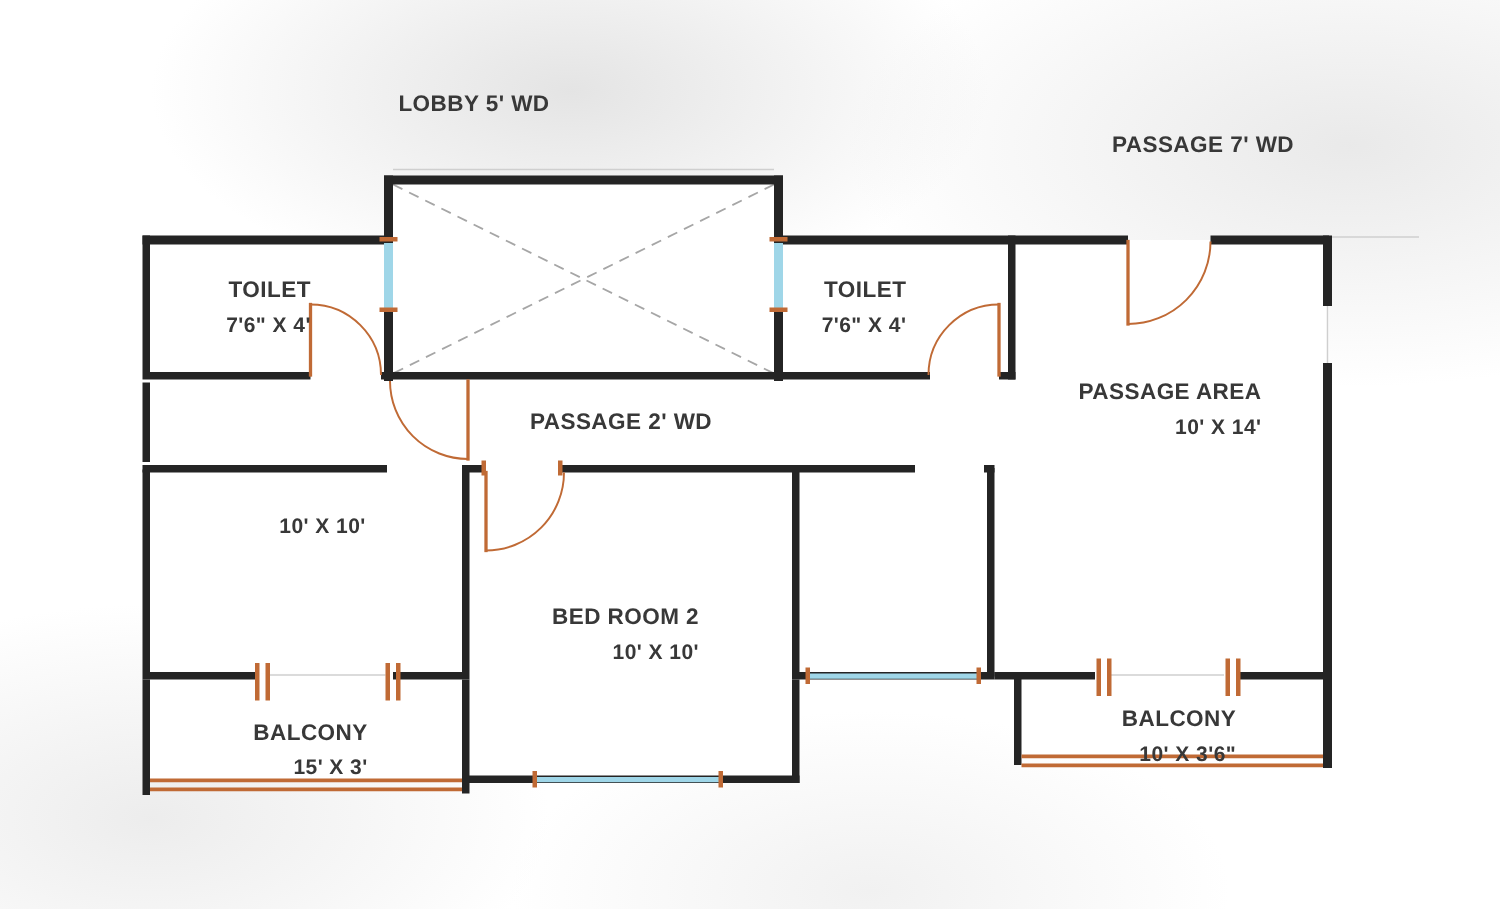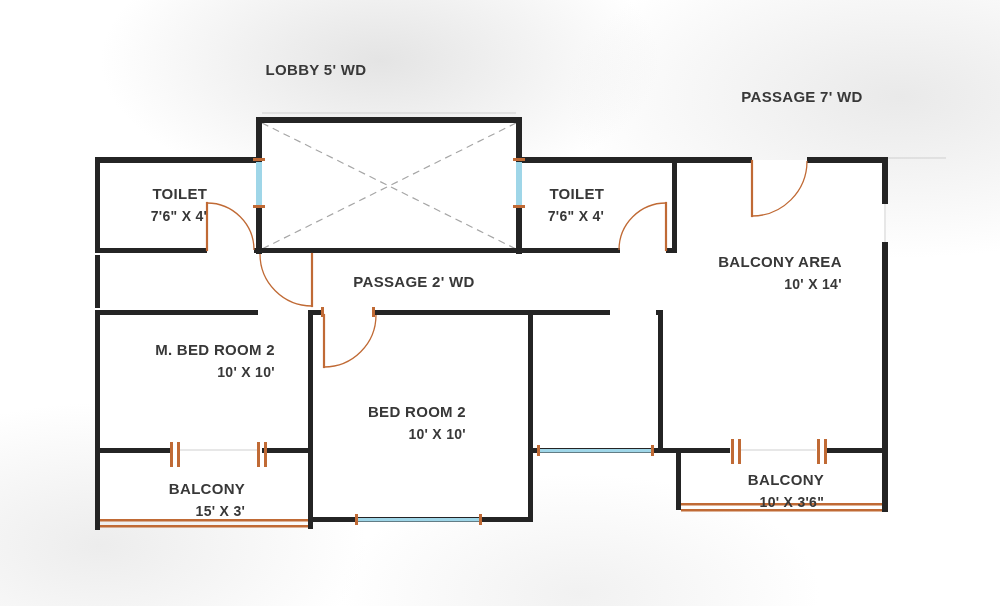--- a/index.html
+++ b/index.html
@@ -151,26 +151,25 @@
     <div class="name">TOILET</div>
     <div class="dims">7'6" X 4'</div>
   </div>
 
   <div class="room" style="left:576px;top:183px">
     <div class="name">TOILET</div>
     <div class="dims">7'6" X 4'</div>
   </div>
 
   <div class="room" style="left:780px;top:251px">
-    <div class="name">BALCONY AREA</div>
+    <div class="name">PASSAGE AREA</div>
     <div class="dims">10' X 14'</div>
   </div>
 
   <div class="room" style="left:215px;top:339px">
-    <div class="name">M. BED ROOM 2</div>
     <div class="dims">10' X 10'</div>
   </div>
 
 
   <div class="room" style="left:417px;top:401px">
     <div class="name">BED ROOM 2</div>
     <div class="dims">10' X 10'</div>
   </div>
 
   <div class="room" style="left:207px;top:478px">

